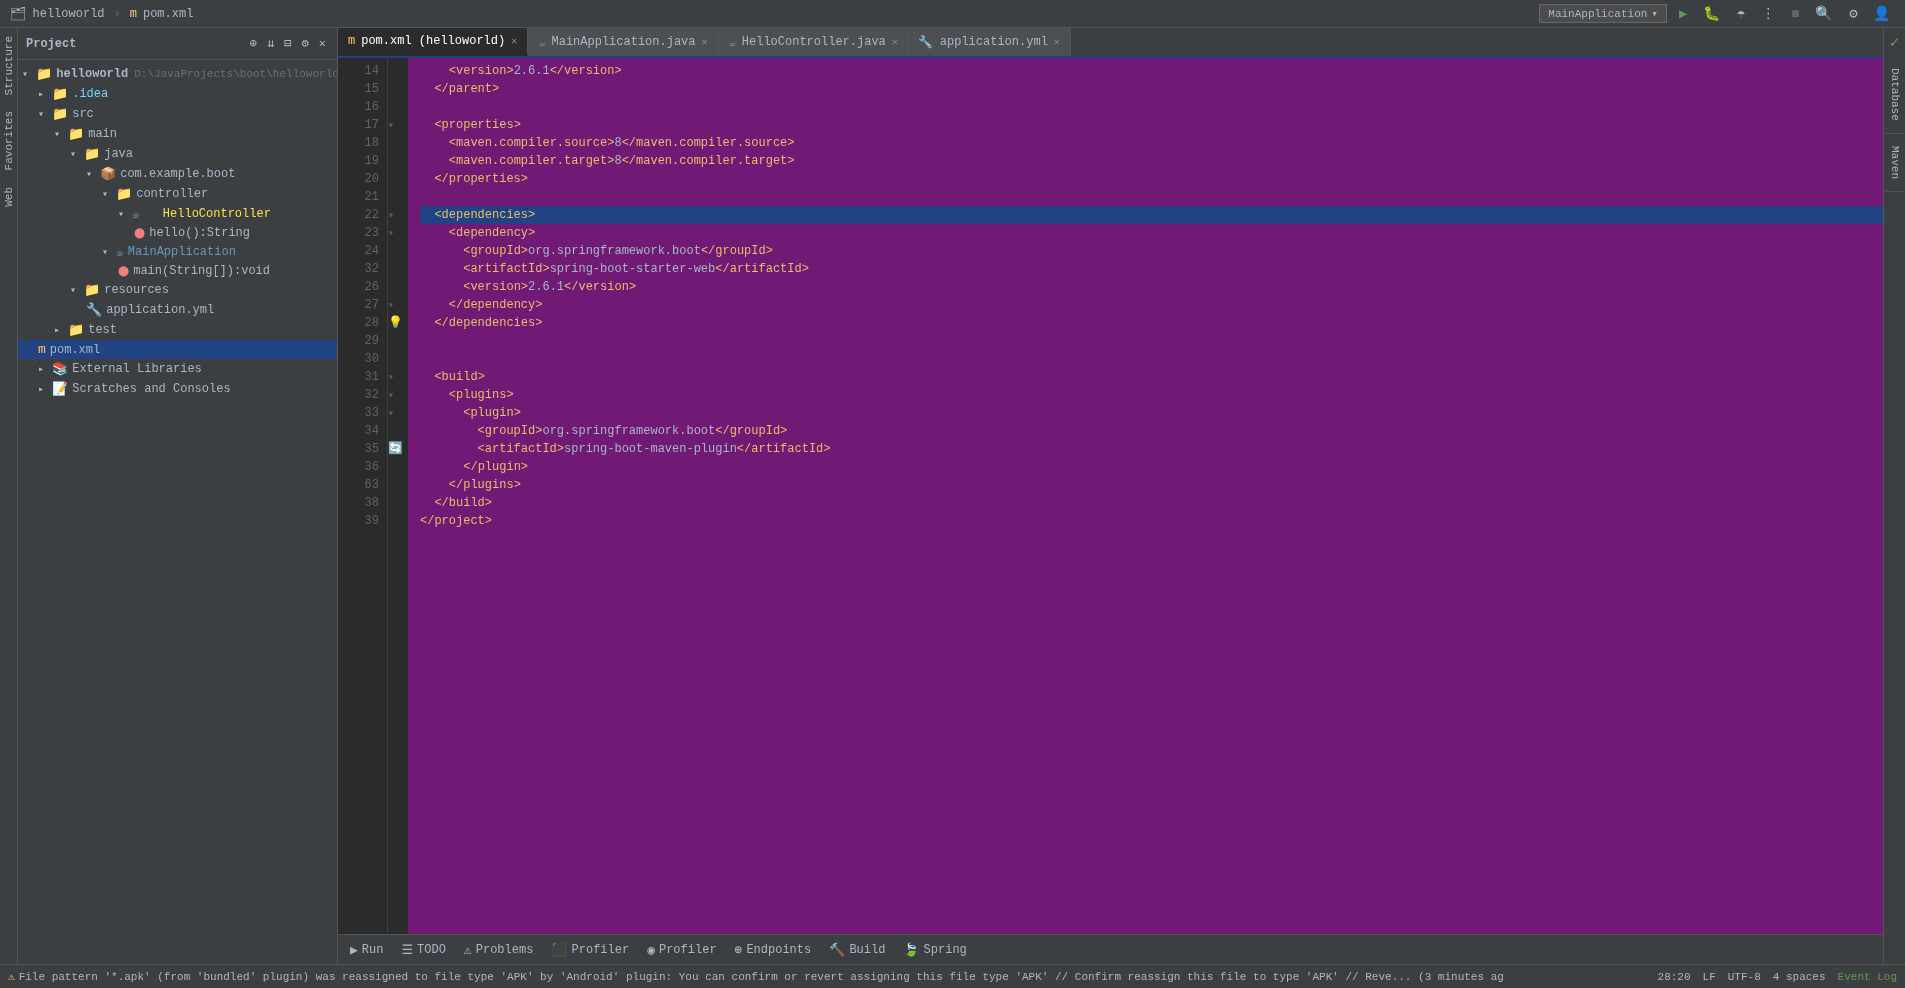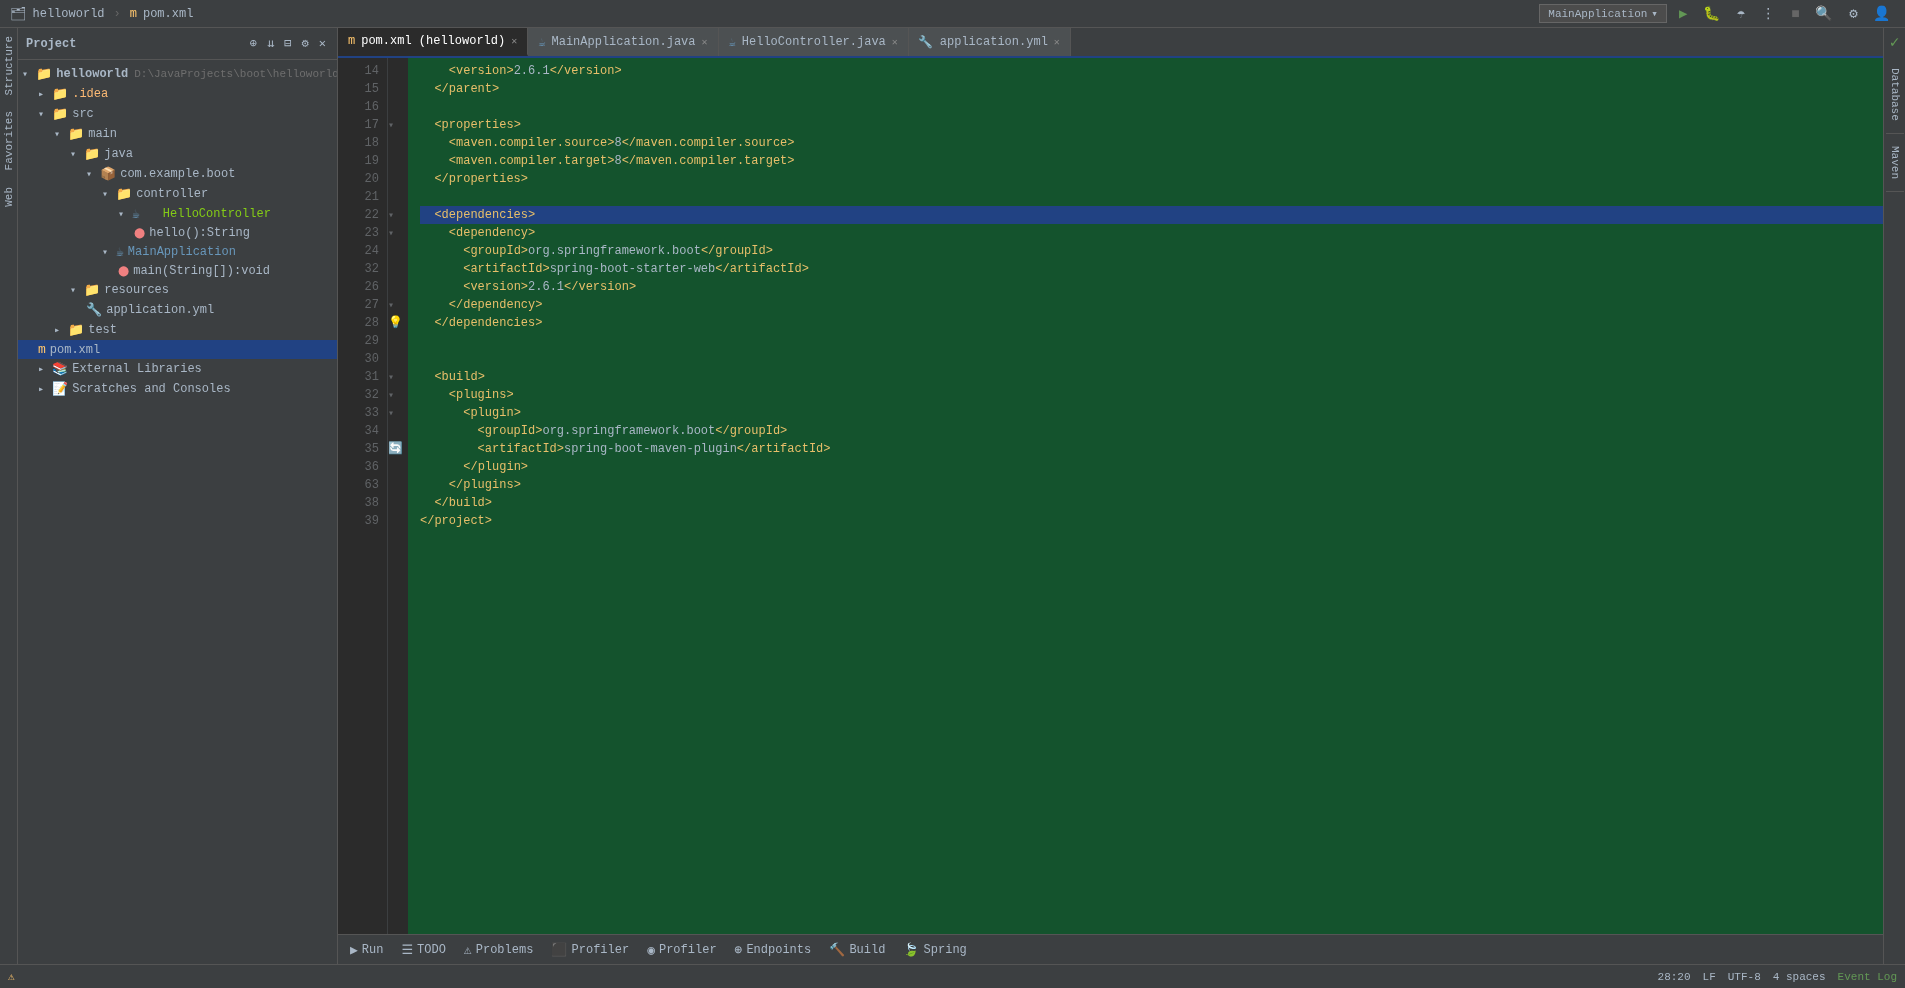--- a/index.html
+++ b/index.html
@@ -122,21 +122,21 @@
       align-items: center;
       padding: 2px 4px;
       cursor: pointer;
       white-space: nowrap;
     }
     .tree-item.selected { background: #214283; }
     .tree-indent { display: inline-block; width: 16px; flex-shrink: 0; }
     .tree-arrow { color: #a9b7c6; font-size: 10px; width: 14px; flex-shrink: 0; }
     .tree-icon { margin-right: 4px; font-size: 13px; flex-shrink: 0; }
     .tree-label { color: #a9b7c6; font-size: 12px; }
-    .tree-label.gray { color: #fdba74; }
+    .tree-label.gray { color: #7dd3fc; }
     .tree-path { color: #6e6e6e; font-size: 11px; margin-left: 6px; }
 
     
     #editor-area {
       flex: 1;
       display: flex;
       flex-direction: column;
       overflow: hidden;
     }
 
@@ -171,21 +171,21 @@
     .tab-close {
       color: #888;
       font-size: 10px;
       cursor: pointer;
     }
     .tab-icon { font-size: 12px; }
 
     
     #editor-content {
       flex: 1;
-      background: #14532d;
+      background: #701a75;
       display: flex;
       overflow: hidden;
     }
     #line-numbers {
       width: 50px;
       background: #2b2b2b;
       color: #606366;
       font-size: 12px;
       line-height: 18px;
       padding: 4px 8px 4px 0;
@@ -421,21 +421,21 @@
 
       <div class="tree-item">
         <span class="tree-indent"></span>
           <span class="tree-indent"></span>
           <span class="tree-indent"></span>
           <span class="tree-indent"></span>
           <span class="tree-indent"></span>
           <span class="tree-indent"></span>
         <span class="tree-arrow">▾</span>
         <span class="tree-icon" style="color:#6897bb;">☕</span>
-        <span class="tree-label" style="color:#84cc16;padding-left:19px;">HelloController</span>
+        <span class="tree-label" style="color:#fde047;padding-left:19px;">HelloController</span>
       </div>
 
       <div class="tree-item">
         <span class="tree-indent"></span>
           <span class="tree-indent"></span>
           <span class="tree-indent"></span>
           <span class="tree-indent"></span>
           <span class="tree-indent"></span>
           <span class="tree-indent"></span>
           <span class="tree-indent"></span>
@@ -739,20 +739,21 @@
   <div id="right-sidebar">
     <span class="check-icon">✓</span>
     <span class="right-tab">Database</span>
     <span class="right-tab">Maven</span>
   </div>
 
 </div>
 
 <div id="status-bar">
   <span class="status-warning">⚠</span>
+  <span style="margin-left:4px;">File pattern '*.apk' (from 'bundled' plugin) was reassigned to file type 'APK' by 'Android' plugin: You can confirm or revert assigning this file type 'APK' // Confirm reassign this file to type 'APK' // Reve... (3 minutes ag</span>
   <div class="status-right">
     <span>28:20</span>
     <span>LF</span>
     <span>UTF-8</span>
     <span>4 spaces</span>
     <span class="status-green">Event Log</span>
   </div>
 </div>
 
 </body></html>

